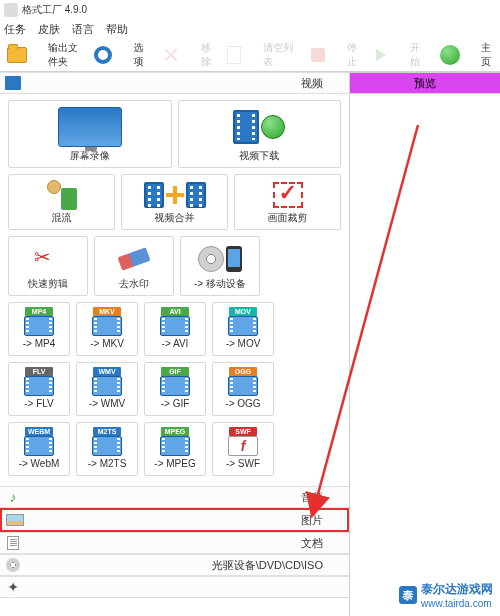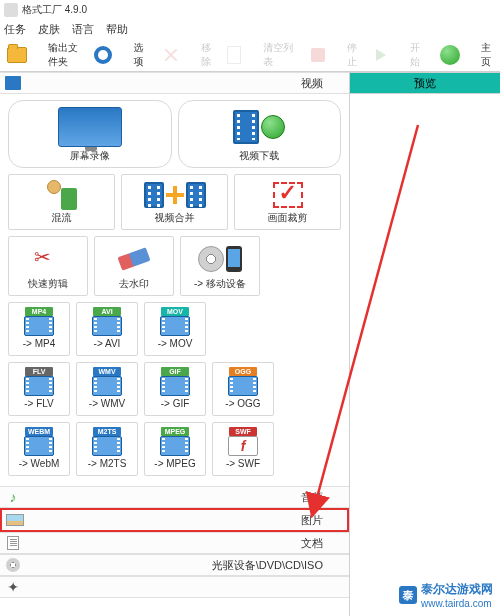--- a/index.html
+++ b/index.html
@@ -21,34 +21,34 @@
   .ic-del:before{transform:rotate(45deg);} .ic-del:after{transform:rotate(-45deg);}
   .ic-doc { width:14px;height:18px;background:#fff;border:1px solid #999;opacity:.4;position:relative;}
   .ic-play { width:0;height:0;border-left:10px solid #3a8e3a;border-top:6px solid transparent;border-bottom:6px solid transparent;opacity:.4;}
   .ic-stop { width:14px;height:14px;background:#c33;opacity:.4;border-radius:2px;}
   .ic-globe { width:20px;height:20px;border-radius:50%;background:radial-gradient(circle at 35% 30%, #8de08d, #2aa52a);}
   .toolbar .disabled { opacity:.45; color:#888; }
 
   .workspace { display:flex; height: calc(616px - 72px); }
   .left-panel { width: 350px; border-right:1px solid #d0d0d0; display:flex; flex-direction:column; }
   .right-panel { flex:1; }
-  .right-tab { height:22px; border-bottom:1px solid #d0d0d0; display:flex; align-items:center; justify-content:center; font-size:11px; background:#14b8a6; border-top:1px solid #d0d0d0;}
+  .right-tab { height:22px; border-bottom:1px solid #d0d0d0; display:flex; align-items:center; justify-content:center; font-size:11px; background:#d946ef; border-top:1px solid #d0d0d0;}
 
   .cat-header { height:22px; display:flex; align-items:center; font-size:11px; color:#333; background:#fcfcfc; border-top:1px solid #e0e0e0; border-bottom:1px solid #e0e0e0; }
   .cat-header .cat-icon { width:26px; display:flex; align-items:center; justify-content:center; }
   .cat-header .cat-label { flex:1; text-align:right; padding-right:26px; }
   .cat-header.hl { border:2px solid #e53030; height:24px; }
   .cat-header.hl .cat-label { padding-right:24px; }
 
   .video-content { flex:0 0 auto; padding:6px 8px 4px 8px; background:#fff; }
   .row { display:flex; gap:6px; margin-bottom:6px; }
   .tile { border:1px solid #d8d8d8; border-radius:2px; background:#fff; display:flex; flex-direction:column; align-items:center; justify-content:flex-end; font-size:10px; color:#333; padding:4px 2px; }
   .tile .ti { flex:1; display:flex; align-items:center; justify-content:center; width:100%; }
   .tile .tl { height:14px; line-height:14px; }
-  .tile.big { width:180px; height:68px;border-radius:15px; }
+  .tile.big { width:180px; height:68px; }
   .tile.long { width:108px; height:56px; }
   .tile.sm { width:80px; height:60px; }
   .r-fmt .tile { width:62px; height:54px; }
 
   .i-monitor { width:64px;height:40px;background:linear-gradient(#2a78c4,#60a6e6);border-radius:3px;position:relative;border:1px solid #1a5fa0;}
   .i-monitor:after{content:"";position:absolute;bottom:-5px;left:26px;width:12px;height:4px;background:#888;border-radius:0 0 2px 2px;}
   .i-film { width:26px;height:34px;background:#2a78c4;border-radius:2px;position:relative;border:2px solid #1a5fa0;}
   .i-film:before,.i-film:after{content:"";position:absolute;top:2px;width:3px;height:26px;background:repeating-linear-gradient(#fff 0 3px,transparent 3px 6px);}
   .i-film:before{left:2px;} .i-film:after{right:2px;}
   .i-globe-lg { width:24px;height:24px;border-radius:50%;background:radial-gradient(circle at 35% 30%,#8de08d,#2aa52a);border:1px solid #1a7a1a;}
@@ -235,20 +235,29 @@
               <span class="i-fmt">
                 <span class="tag tag-mp4">MP4</span>
                 <span class="body"></span>
               </span>
             </div>
             <div class="tl">-&gt; MP4</div>
           </div>
         <div class="tile">
             <div class="ti">
               <span class="i-fmt">
+                <span class="tag tag-mkv">MKV</span>
+                <span class="body"></span>
+              </span>
+            </div>
+            <div class="tl">-&gt; MKV</div>
+          </div>
+        <div class="tile">
+            <div class="ti">
+              <span class="i-fmt">
                 <span class="tag tag-avi">AVI</span>
                 <span class="body"></span>
               </span>
             </div>
             <div class="tl">-&gt; AVI</div>
           </div>
         <div class="tile">
             <div class="ti">
               <span class="i-fmt">
                 <span class="tag tag-mov">MOV</span>

